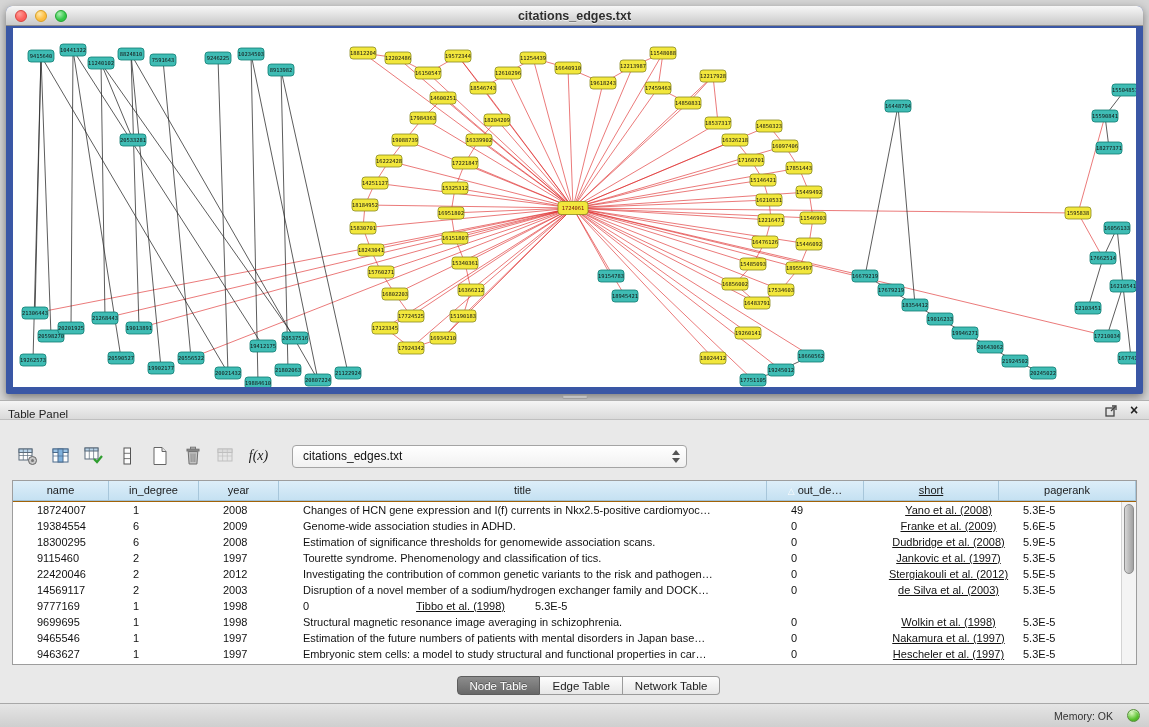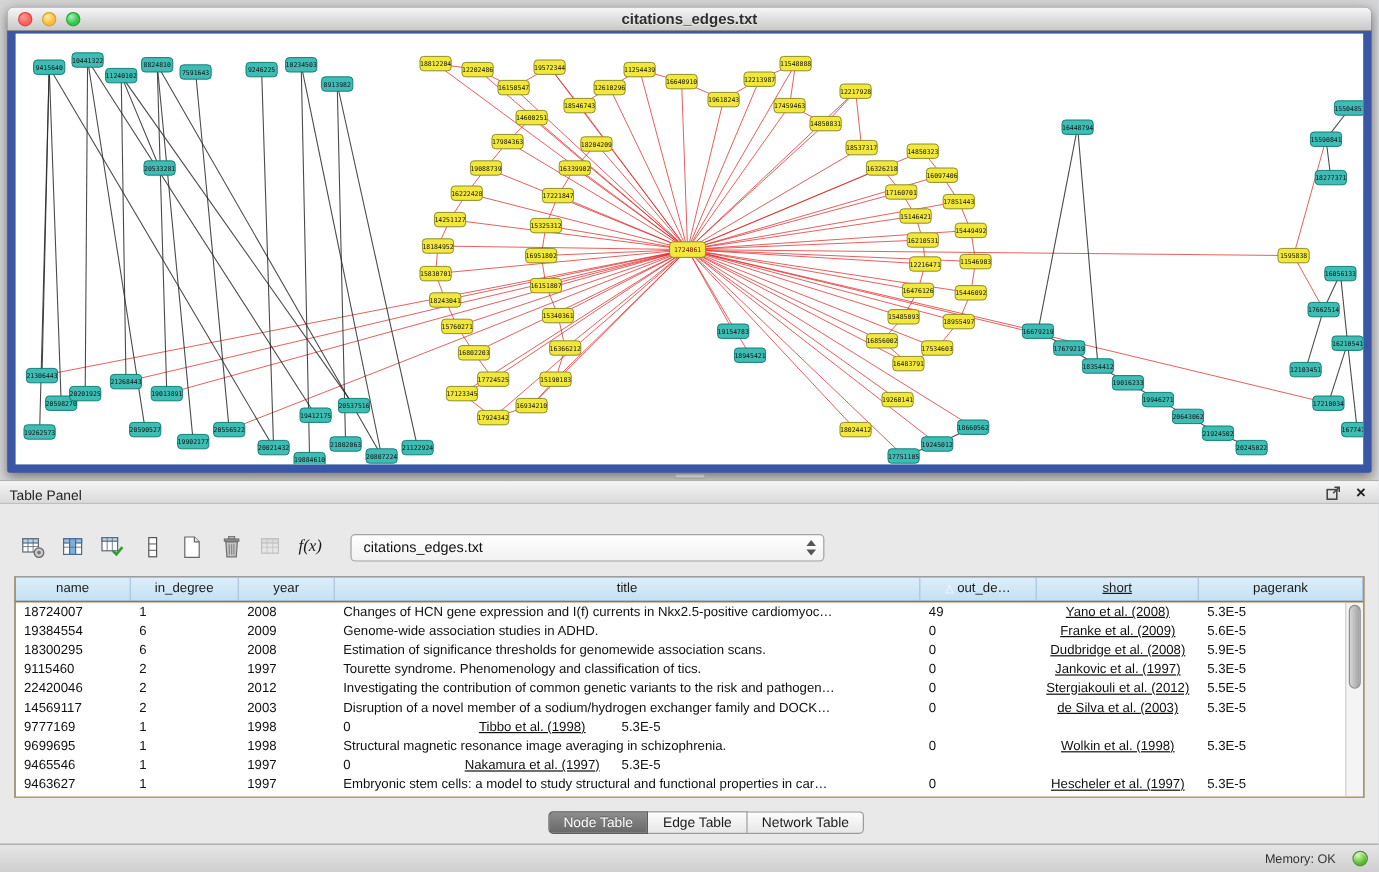--- a/index.html
+++ b/index.html
@@ -56,21 +56,21 @@
 
   
   .tablebox { position:absolute; left:12px; right:12px; top:60px; height:185px;
               background:#a16207; border:1px solid #9d9d9d; overflow:hidden; }
   .thead { display:flex; height:20px; background:linear-gradient(#ddeef9,#c5e1f2);
            border-bottom:1px solid #9fc0d6; }
   .th { border-right:1px solid #a7c6da; text-align:center; font-size:11px; line-height:19px;
         color:#1a1a1a; overflow:hidden; white-space:nowrap; }
   .th .sort { color:#fbfdfe; font-size:9px; margin-right:3px; }
   .tbody { position:absolute; left:0; right:15px; top:21px; bottom:0; overflow:hidden; background:#fff; }
-  .tr { display:flex; height:16px; }
+  .tr { display:flex; height:16px;margin-left:17px; }
   .td { font-size:11px; line-height:16px; padding:0 7px; color:#111;
         white-space:nowrap; overflow:hidden; }
   .c0{width:96px;} .c1{width:90px;} .c2{width:80px;} .c3{width:488px;} .c4{width:97px;} .c5{width:135px; text-align:center;text-decoration:underline;} .c6{flex:1;}
   .vscroll { position:absolute; right:0; top:21px; bottom:0; width:15px; background:#f4f4f4;
              border-left:1px solid #d4d4d4; }
   .vthumb { width:10px; height:70px; margin:2px auto 0; border-radius:5px;
             background:linear-gradient(90deg,#d6d6d6,#a1a1a1); border:1px solid #8d8d8d; }
 
   
   .tabbar { position:absolute; left:0; right:0; top:256px; display:flex; justify-content:center;padding-left:28px; }
@@ -884,20 +884,21 @@
               <div class="td c2">1998</div>
               <div class="td c3">Structural magnetic resonance image averaging in schizophrenia.</div>
               <div class="td c4">0</div>
               <div class="td c5">Wolkin et al. (1998)</div>
               <div class="td c6">5.3E-5</div>
             </div>
             <div class="tr">
               <div class="td c0">9465546</div>
               <div class="td c1">1</div>
               <div class="td c2">1997</div>
+              <div class="td c3">Estimation of the future numbers of patients with mental disorders in Japan base…</div>
               <div class="td c4">0</div>
               <div class="td c5">Nakamura et al. (1997)</div>
               <div class="td c6">5.3E-5</div>
             </div>
             <div class="tr">
               <div class="td c0">9463627</div>
               <div class="td c1">1</div>
               <div class="td c2">1997</div>
               <div class="td c3">Embryonic stem cells: a model to study structural and functional properties in car…</div>
               <div class="td c4">0</div>

